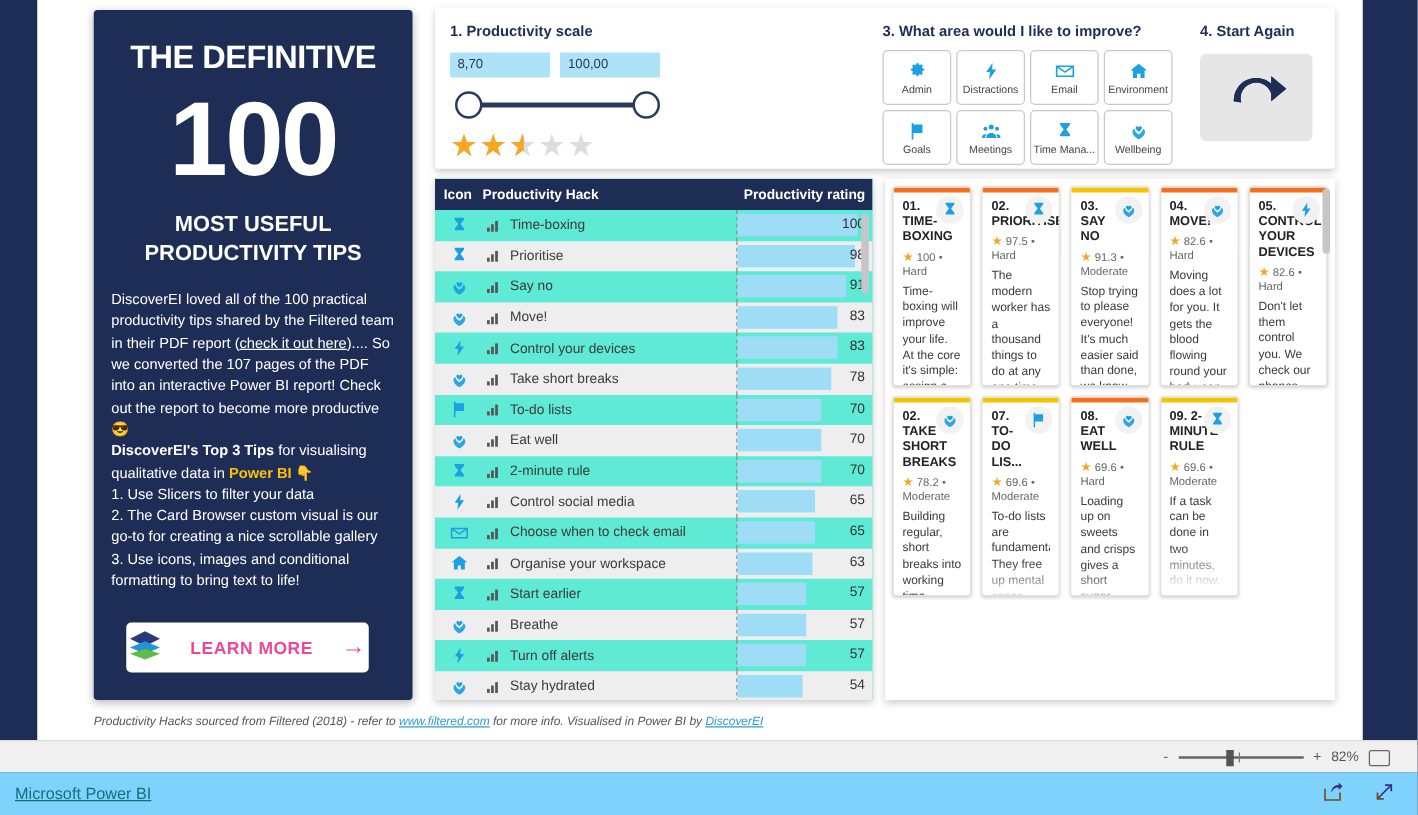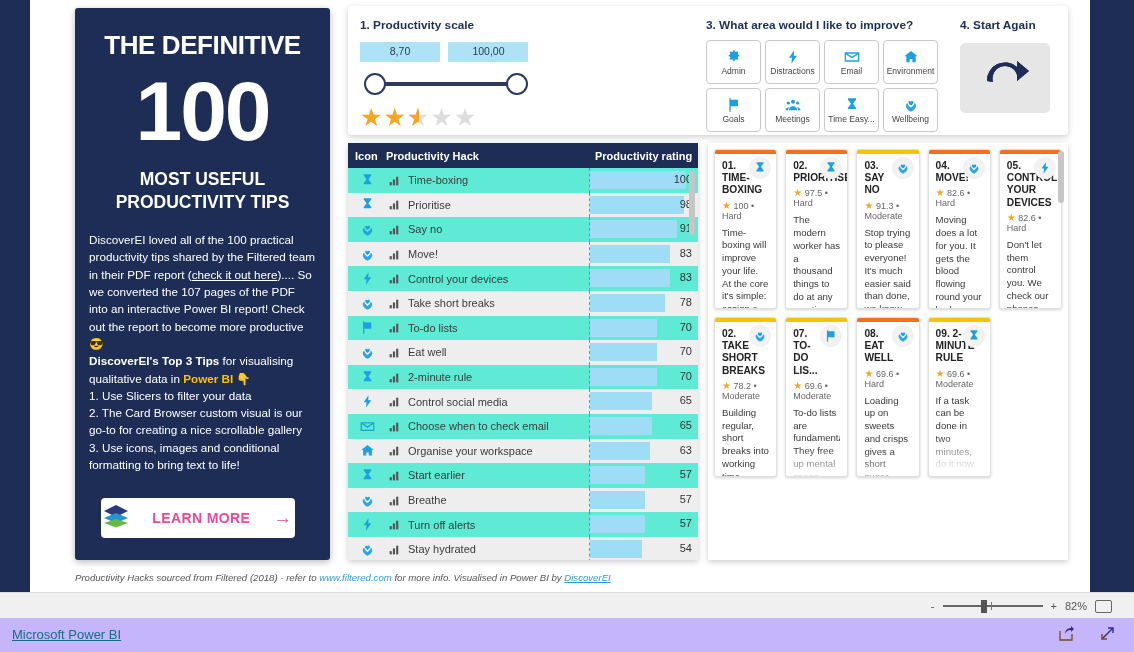--- a/index.html
+++ b/index.html
@@ -40,21 +40,21 @@
 
   
   .topbar {
     position:absolute; left:318px; top:6px; width:720px; height:129px;
     background:#fff; border-radius:3px; box-shadow:0 2px 6px rgba(0,0,0,.2);
   }
   .sec-h { font-size:11.8px; font-weight:bold; color:#1d2d56; }
 
   .slicer1 { position:absolute; left:12px; top:12px; width:180px; }
   .range-box { display:inline-block; width:80px; height:20px; background:#aee3f7;
-               color:#2b3a52; font-size:10.5px; padding:3px 6px;text-align:center; }
+               color:#2b3a52; font-size:10.5px; padding:3px 6px; }
   .range-row { margin-top:9px; }
   .slider-track { position:relative; margin-top:9px; height:26px; width:168px; }
   .slider-line { position:absolute; left:13px; top:11px; width:142px; height:4px; background:#2b3a5e; }
   .knob { position:absolute; top:2px; width:22px; height:22px; border-radius:50%;
           background:#fff; border:2.5px solid #2b3a5e; }
   .stars { margin-top:8px; font-size:25px; letter-spacing:1px; line-height:1; }
   .st-on { color:#f5a623; } .st-off { color:#dddddd; }
   .st-half { position:relative; display:inline-block; color:#dddddd; }
   .st-half i { position:absolute; left:0; top:0; width:50%; overflow:hidden; color:#f5a623; font-style:normal; }
 
@@ -124,21 +124,21 @@
                background:#f0f0f0; border-top:1px solid #dcdcdc; }
   .zoomwrap { position:absolute; right:22px; top:0; height:26px; display:flex; align-items:center; gap:8px;
               font-size:11px; color:#555; }
   .zline { position:relative; width:100px; height:12px; }
   .zline .tr { position:absolute; left:0; top:5px; width:100px; height:1.5px; background:#666; }
   .zline .tk { position:absolute; left:48px; top:2px; width:1.5px; height:8px; background:#777; }
   .zline .hd { position:absolute; left:38px; top:0px; width:6px; height:13px; background:#555; }
   .fitbox { width:17px; height:13px; border:1.3px solid #666; border-radius:2px; position:relative; }
 
   
-  .bottombar { position:absolute; left:0; top:618px; width:1134px; height:34px; background:#c4b5fd; }
+  .bottombar { position:absolute; left:0; top:618px; width:1134px; height:34px; background:#7dd3fc; }
   .pbi-link { position:absolute; left:12px; top:9px; font-size:13px; color:#13707d;
               text-decoration:underline; }
   .bb-icons { position:absolute; right:18px; top:7px; display:flex; gap:24px; }
 </style>
 </head>
 <body>
 
 <div class="viewer">
  <div class="canvas-wrap">
   <div class="report">
@@ -246,21 +246,21 @@
                   </svg>
                 </span>
                 <span class="cat-lbl">Meetings</span>
               </div>
               <div class="cat-btn">
                 <span class="cat-ico">
                   <svg width="16" height="16" viewBox="0 0 24 24" fill="currentColor">
                     <path d="M6 2h12v2l-4.5 6L18 16v2H6v-2l4.5-6L6 4z"></path>
                   </svg>
                 </span>
-                <span class="cat-lbl">Time Easy...</span>
+                <span class="cat-lbl">Time Mana...</span>
               </div>
               <div class="cat-btn">
                 <span class="cat-ico">
                   <svg width="16" height="16" viewBox="0 0 24 24" fill="currentColor">
                     <path d="M12 7.2c-1-1.6-3.8-1.5-3.8.9 0 1.8 2.2 3.3 3.8 4.6 1.6-1.3 3.8-2.8 3.8-4.6 0-2.4-2.8-2.5-3.8-.9z"></path>
                     <path d="M7 9c-1.6.6-2.6 2-2.6 4 0 3 2.9 6.6 7.6 9 4.7-2.4 7.6-6 7.6-9 0-2-1-3.4-2.6-4 .3 2.6-2.2 4.8-5 6.8-2.8-2-5.3-4.2-5-6.8z" opacity=".92"></path>
                   </svg>
                 </span>
                 <span class="cat-lbl">Wellbeing</span>
               </div>
@@ -771,21 +771,21 @@
                 <div class="tc-title">09. 2-MINUTE RULE</div>
                 <div class="tc-meta"><span class="star">★</span> <span>69.6</span> • <span>Moderate</span></div>
                 <div class="tc-body">If a task can be done in two minutes, do it now.</div>
               </div>
             </div>
           </div>
     <div class="gal-scroll"></div>
   </div>
 
   <div class="foot">
-    <span>Productivity Hacks sourced from Filtered (2018) - refer to </span><span class="lnk" style="color:#2e9bd6;">www.filtered.com</span><span> for more info. Visualised in Power BI by </span><span style="color:#2e9bd6;text-decoration:underline;">DiscoverEI</span>
+    <span>Productivity Hacks sourced from Filtered (2018) - refer to </span><span class="lnk" style="color:#2e9bd6;text-decoration:underline;">www.filtered.com</span><span> for more info. Visualised in Power BI by </span><span style="color:#2e9bd6;text-decoration:underline;">DiscoverEI</span>
   </div>
 
   </div>
  </div>
 </div>
 
 <div class="statusbar">
   <div class="zoomwrap">
     <span>-</span>
     <span class="zline">

